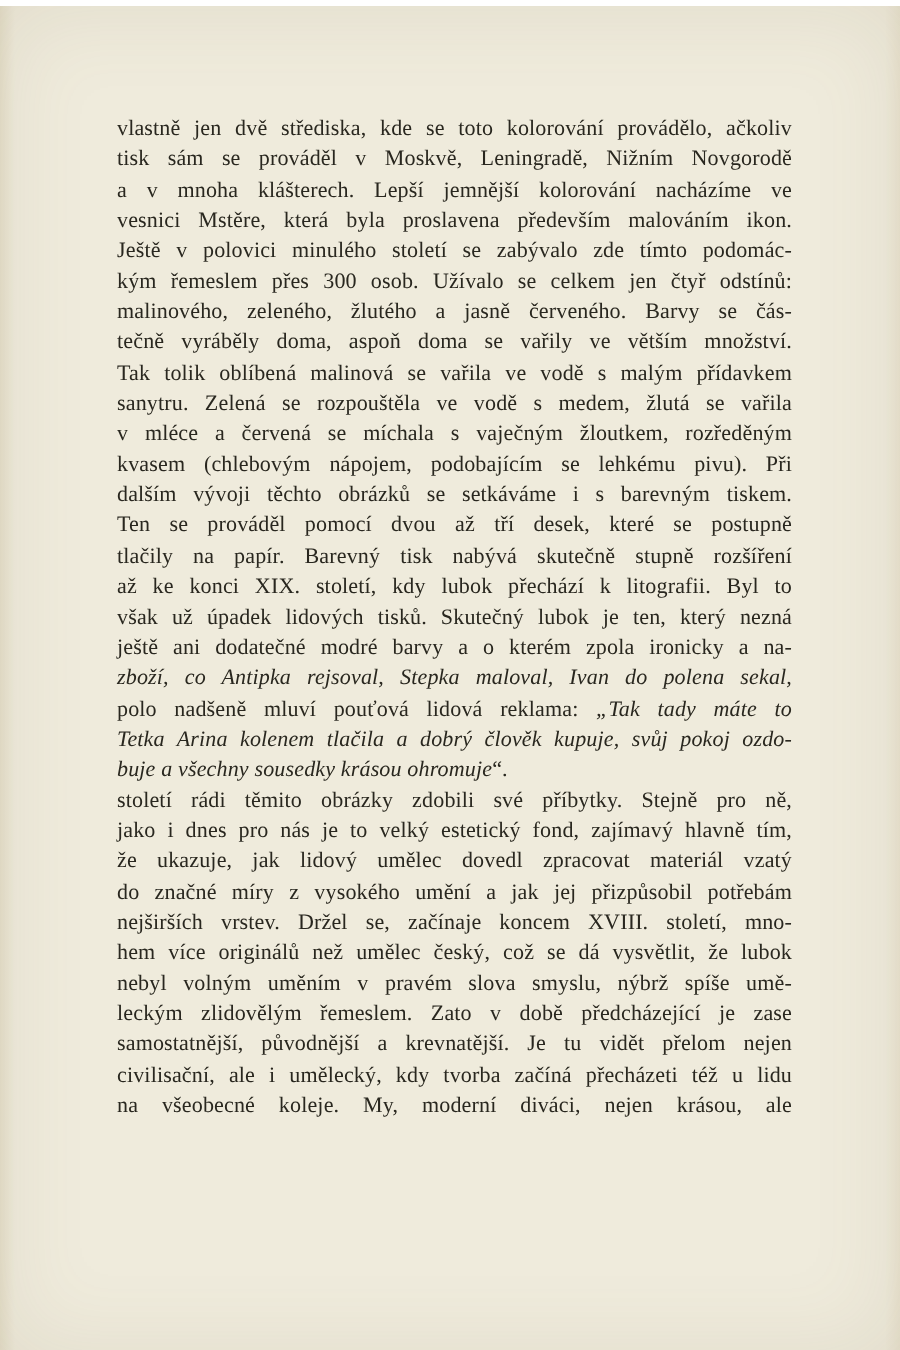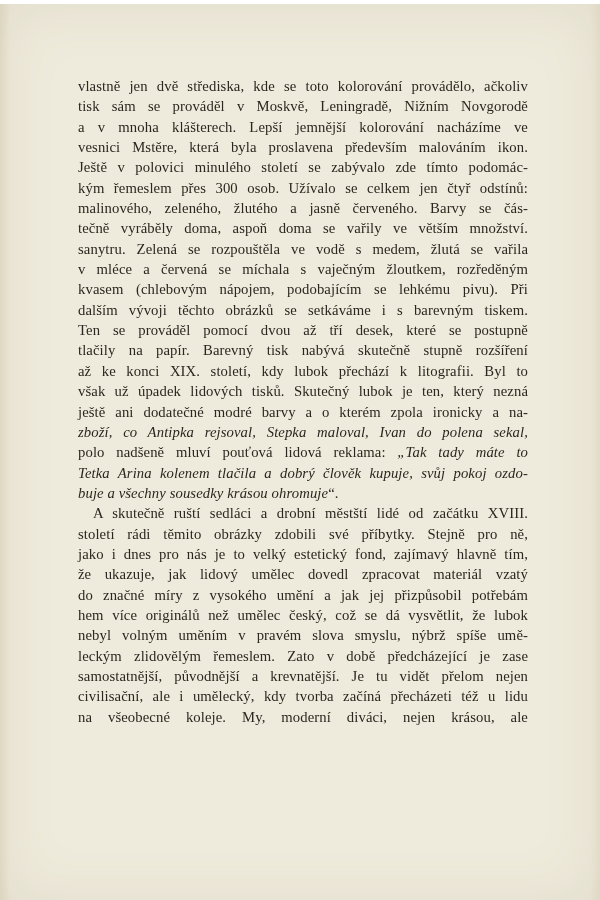--- a/index.html
+++ b/index.html
@@ -53,40 +53,41 @@
   <div class="textblock">
       <div>
         <div class="line j"><span>vlastně jen dvě střediska, kde se toto kolorování provádělo, ačkoliv</span></div>
         <div class="line j"><span>tisk sám se prováděl v Moskvě, Leningradě, Nižním Novgorodě</span></div>
         <div class="line j"><span>a v mnoha klášterech. Lepší jemnější kolorování nacházíme ve</span></div>
         <div class="line j"><span>vesnici Mstěre, která byla proslavena především malováním ikon.</span></div>
         <div class="line j"><span>Ještě v polovici minulého století se zabývalo zde tímto podomác-</span></div>
         <div class="line j"><span>kým řemeslem přes 300 osob. Užívalo se celkem jen čtyř odstínů:</span></div>
         <div class="line j"><span>malinového, zeleného, žlutého a jasně červeného. Barvy se čás-</span></div>
         <div class="line j"><span>tečně vyráběly doma, aspoň doma se vařily ve větším množství.</span></div>
+        <div class="line j"><span>Tak tolik oblíbená malinová se vařila ve vodě s malým přídavkem</span></div>
         <div class="line j"><span>sanytru. Zelená se rozpouštěla ve vodě s medem, žlutá se vařila</span></div>
         <div class="line j"><span>v mléce a červená se míchala s vaječným žloutkem, rozředěným</span></div>
         <div class="line j"><span>kvasem (chlebovým nápojem, podobajícím se lehkému pivu). Při</span></div>
         <div class="line j"><span>dalším vývoji těchto obrázků se setkáváme i s barevným tiskem.</span></div>
         <div class="line j"><span>Ten se prováděl pomocí dvou až tří desek, které se postupně</span></div>
         <div class="line j"><span>tlačily na papír. Barevný tisk nabývá skutečně stupně rozšíření</span></div>
         <div class="line j"><span>až ke konci XIX. století, kdy lubok přechází k litografii. Byl to</span></div>
         <div class="line j"><span>však už úpadek lidových tisků. Skutečný lubok je ten, který nezná</span></div>
         <div class="line j"><span>ještě ani dodatečné modré barvy a o kterém zpola ironicky a na-</span></div>
         <div class="line j"><span class="it">zboží, co Antipka rejsoval, Stepka maloval, Ivan do polena sekal,</span></div>
         <div class="line j"><span>polo nadšeně mluví pouťová lidová reklama: </span><span class="it">„Tak tady máte to</span></div>
         <div class="line j"><span class="it">Tetka Arina kolenem tlačila a dobrý člověk kupuje, svůj pokoj ozdo-</span></div>
         <div class="line"><span class="it">buje a všechny sousedky krásou ohromuje</span><span>“.</span></div>
       </div>
       <div>
-        <div class="line j indent"><span>A skutečně ruští sedláci a drobní městští lidé od začátku XVIII.</span></div>
         <div class="line j"><span>století rádi těmito obrázky zdobili své příbytky. Stejně pro ně,</span></div>
         <div class="line j"><span>jako i dnes pro nás je to velký estetický fond, zajímavý hlavně tím,</span></div>
         <div class="line j"><span>že ukazuje, jak lidový umělec dovedl zpracovat materiál vzatý</span></div>
         <div class="line j"><span>do značné míry z vysokého umění a jak jej přizpůsobil potřebám</span></div>
+        <div class="line j"><span>nejširších vrstev. Držel se, začínaje koncem XVIII. století, mno-</span></div>
         <div class="line j"><span>hem více originálů než umělec český, což se dá vysvětlit, že lubok</span></div>
         <div class="line j"><span>nebyl volným uměním v pravém slova smyslu, nýbrž spíše umě-</span></div>
         <div class="line j"><span>leckým zlidovělým řemeslem. Zato v době předcházející je zase</span></div>
         <div class="line j"><span>samostatnější, původnější a krevnatější. Je tu vidět přelom nejen</span></div>
         <div class="line j"><span>civilisační, ale i umělecký, kdy tvorba začíná přecházeti též u lidu</span></div>
         <div class="line j"><span>na všeobecné koleje. My, moderní diváci, nejen krásou, ale</span></div>
       </div>
     </div>
 </div>
 

